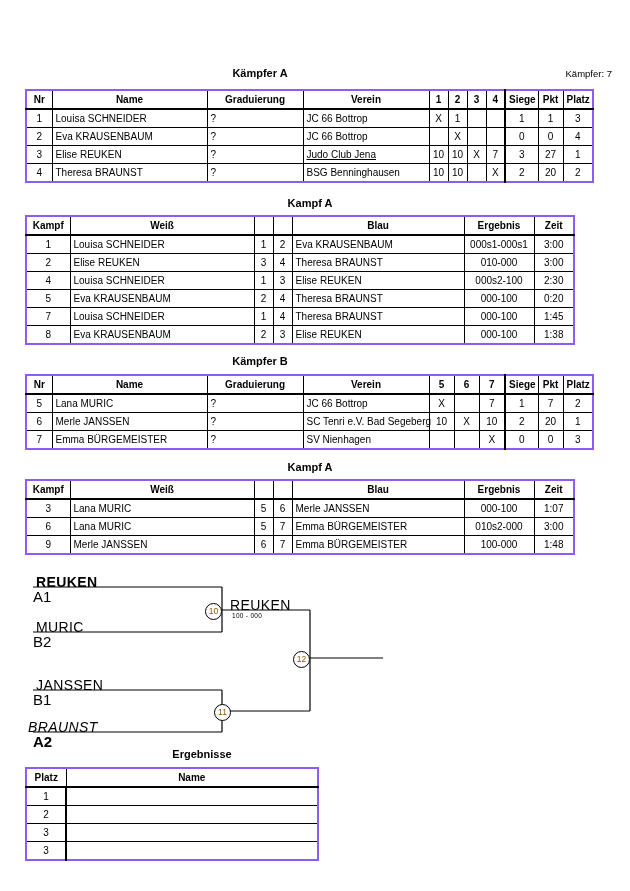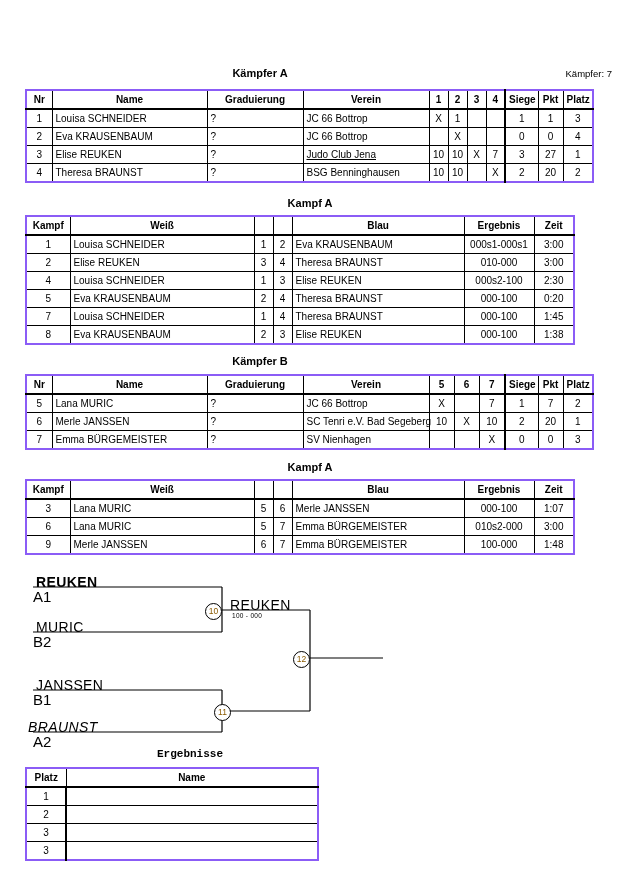--- a/index.html
+++ b/index.html
@@ -379,30 +379,30 @@
   <div class="bname win" style="left:36px;top:574px;">REUKEN</div>
   <div class="bseed" style="left:33px;top:588px;">A1</div>
 
   <div class="bname" style="left:36px;top:619px;">MURIC</div>
   <div class="bseed" style="left:33px;top:633px;text-align:center;">B2</div>
 
   <div class="bname" style="left:36px;top:677px;">JANSSEN</div>
   <div class="bseed" style="left:33px;top:691px;">B1</div>
 
   <div class="bname" style="left:28px;top:719px;font-style:italic;">BRAUNST</div>
-  <div class="bseed" style="left:33px;top:733px;">A2</div>
+  <div class="bseed" style="left:33px;top:733px;font-weight:bold;">A2</div>
 
   <div class="mnum" style="left:205px;top:603px;">10</div>
   <div class="mnum" style="left:205px;top:704px;margin-left:9px;">11</div>
   <div class="mnum" style="left:293px;top:651px;">12</div>
 
   <div class="bname" style="left:230px;top:597px;">REUKEN</div>
   <div class="bscore" style="left:232px;top:612px;">100 - 000</div>
 
-  <div class="caption" style="left:110px;top:748px;width:160px;font-family:Liberation Mono, monospace;">Ergebnisse</div>
+  <div class="caption" style="left:122px;top:748px;width:160px;">Ergebnisse</div>
   <table class="grid" id="tbl-results" style="left:25px;top:767px;width:292px;">
     <colgroup>
         <col style="width:40px">
         <col style="width:252px">
       </colgroup>
     <thead>
         <tr class="hdr">
           <th>Platz</th>
           <th>Name</th>
         </tr>

